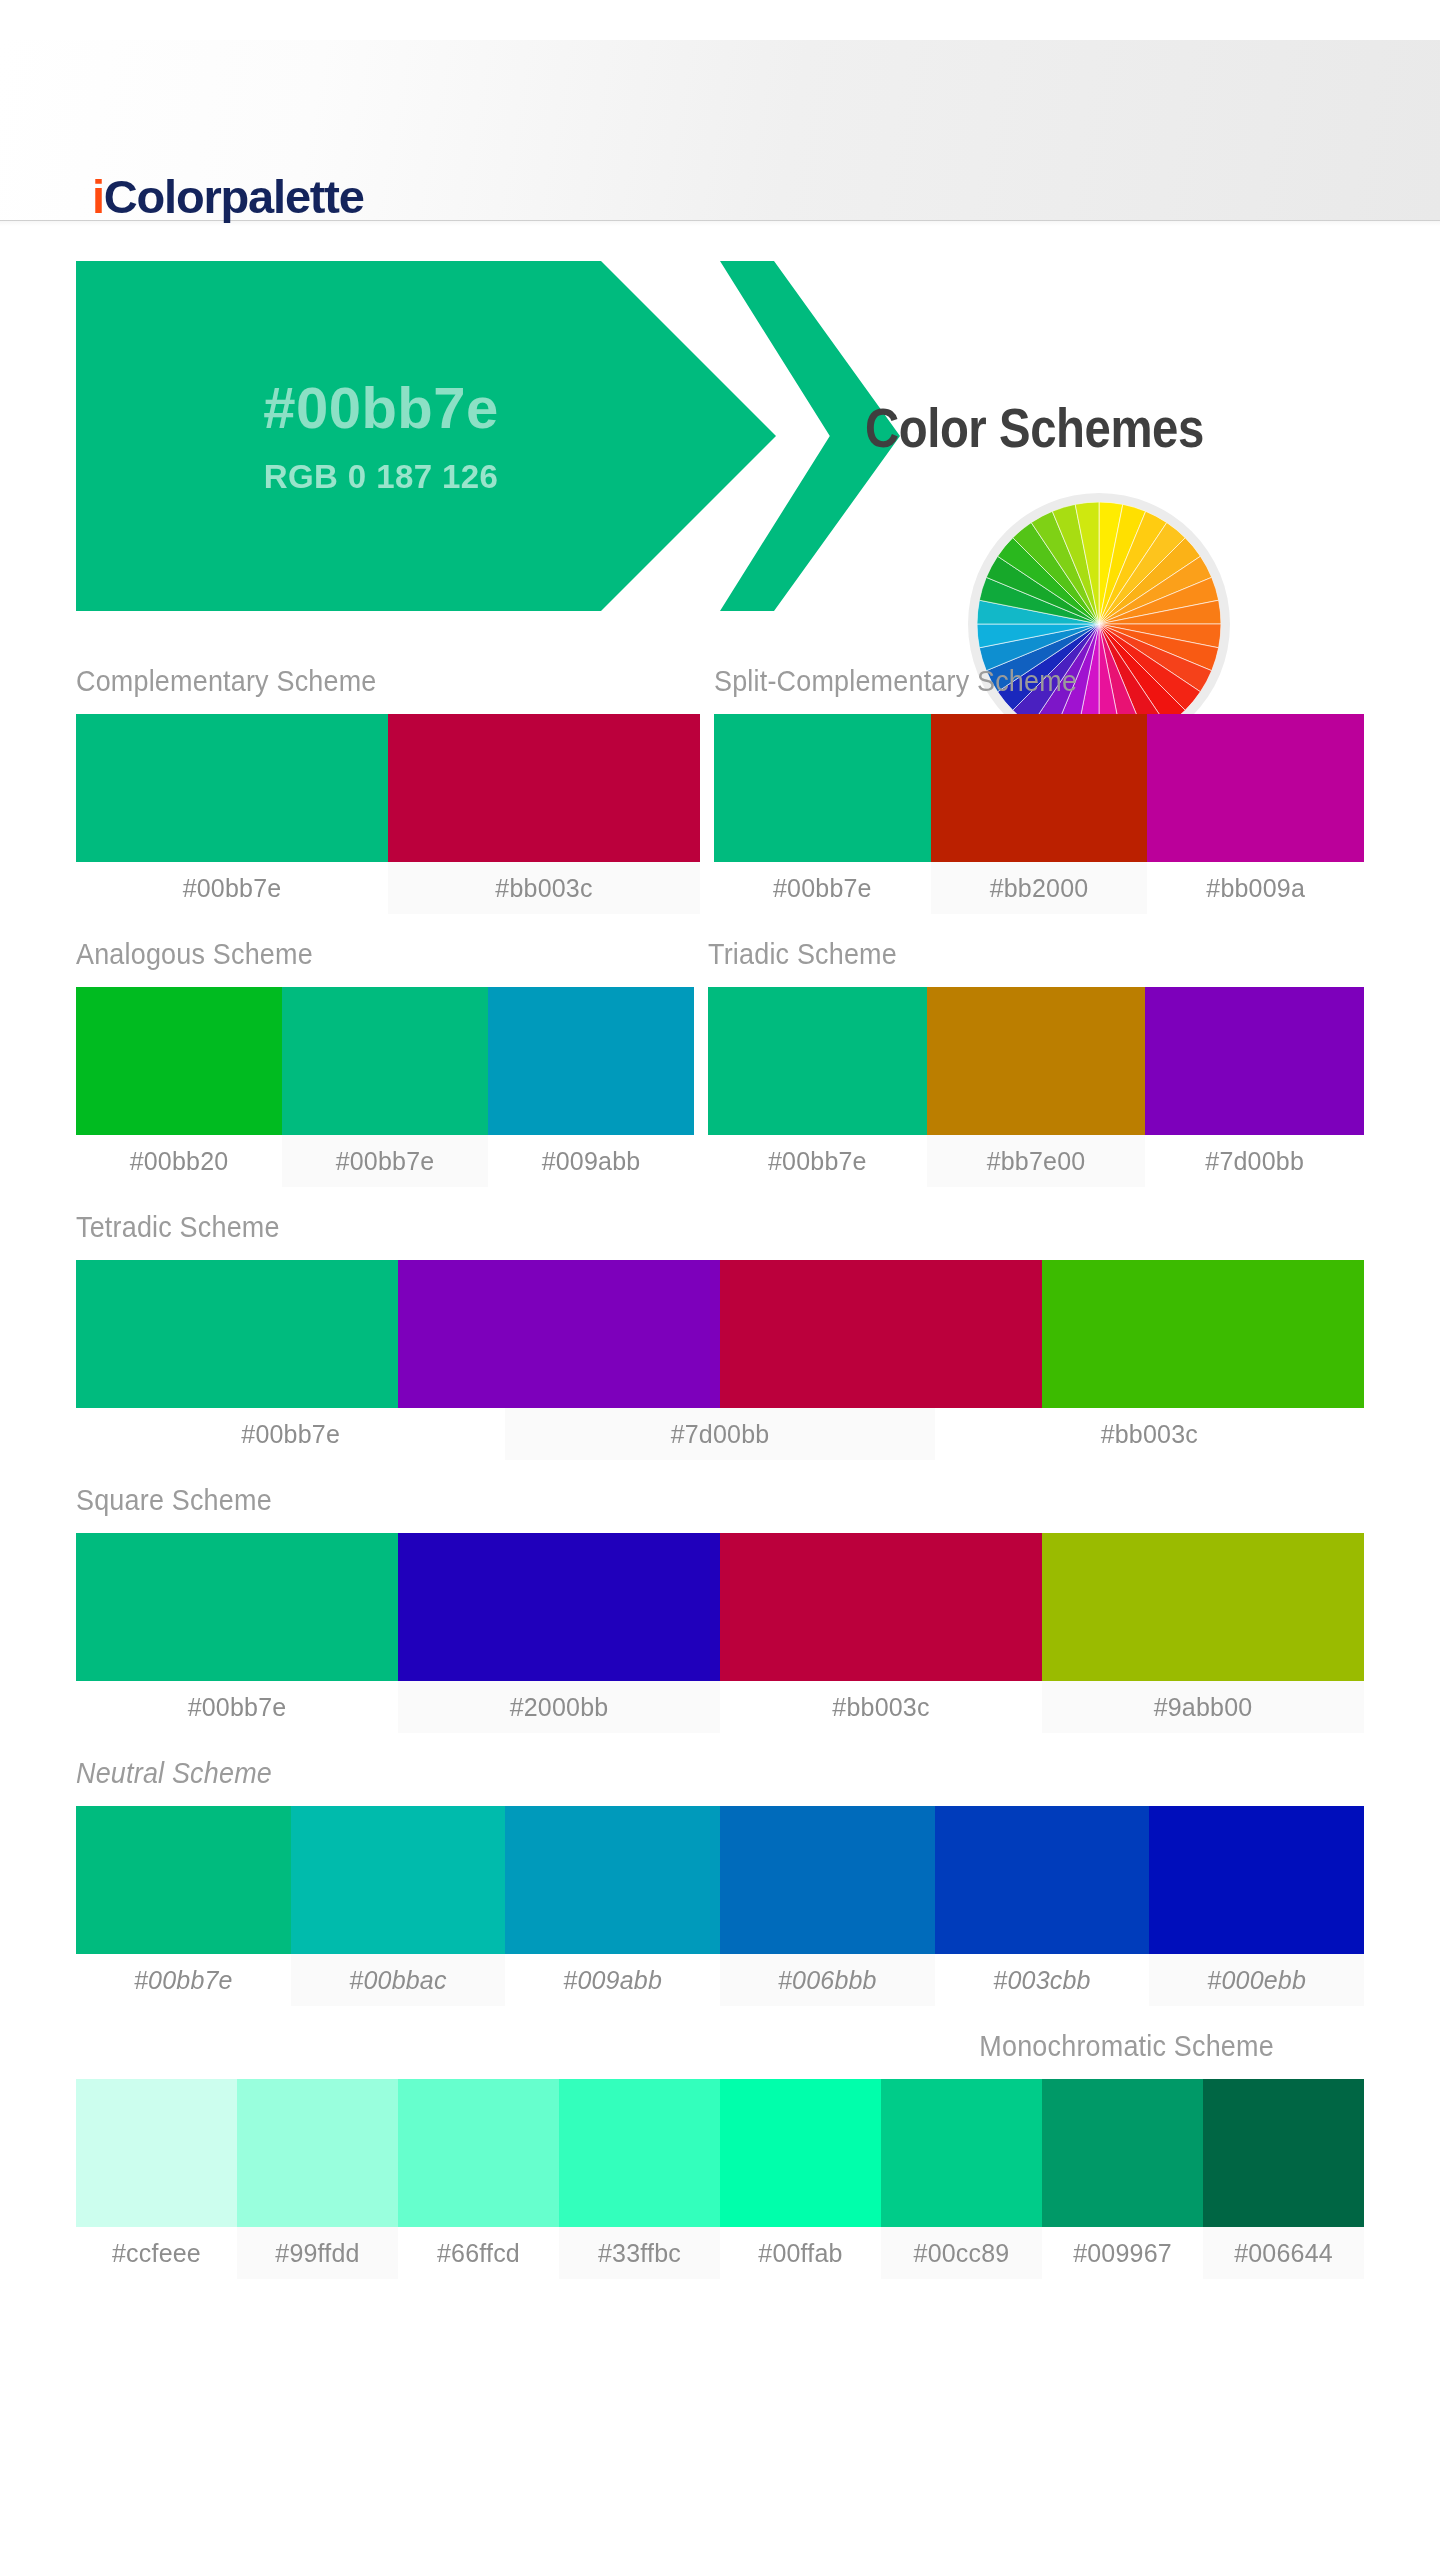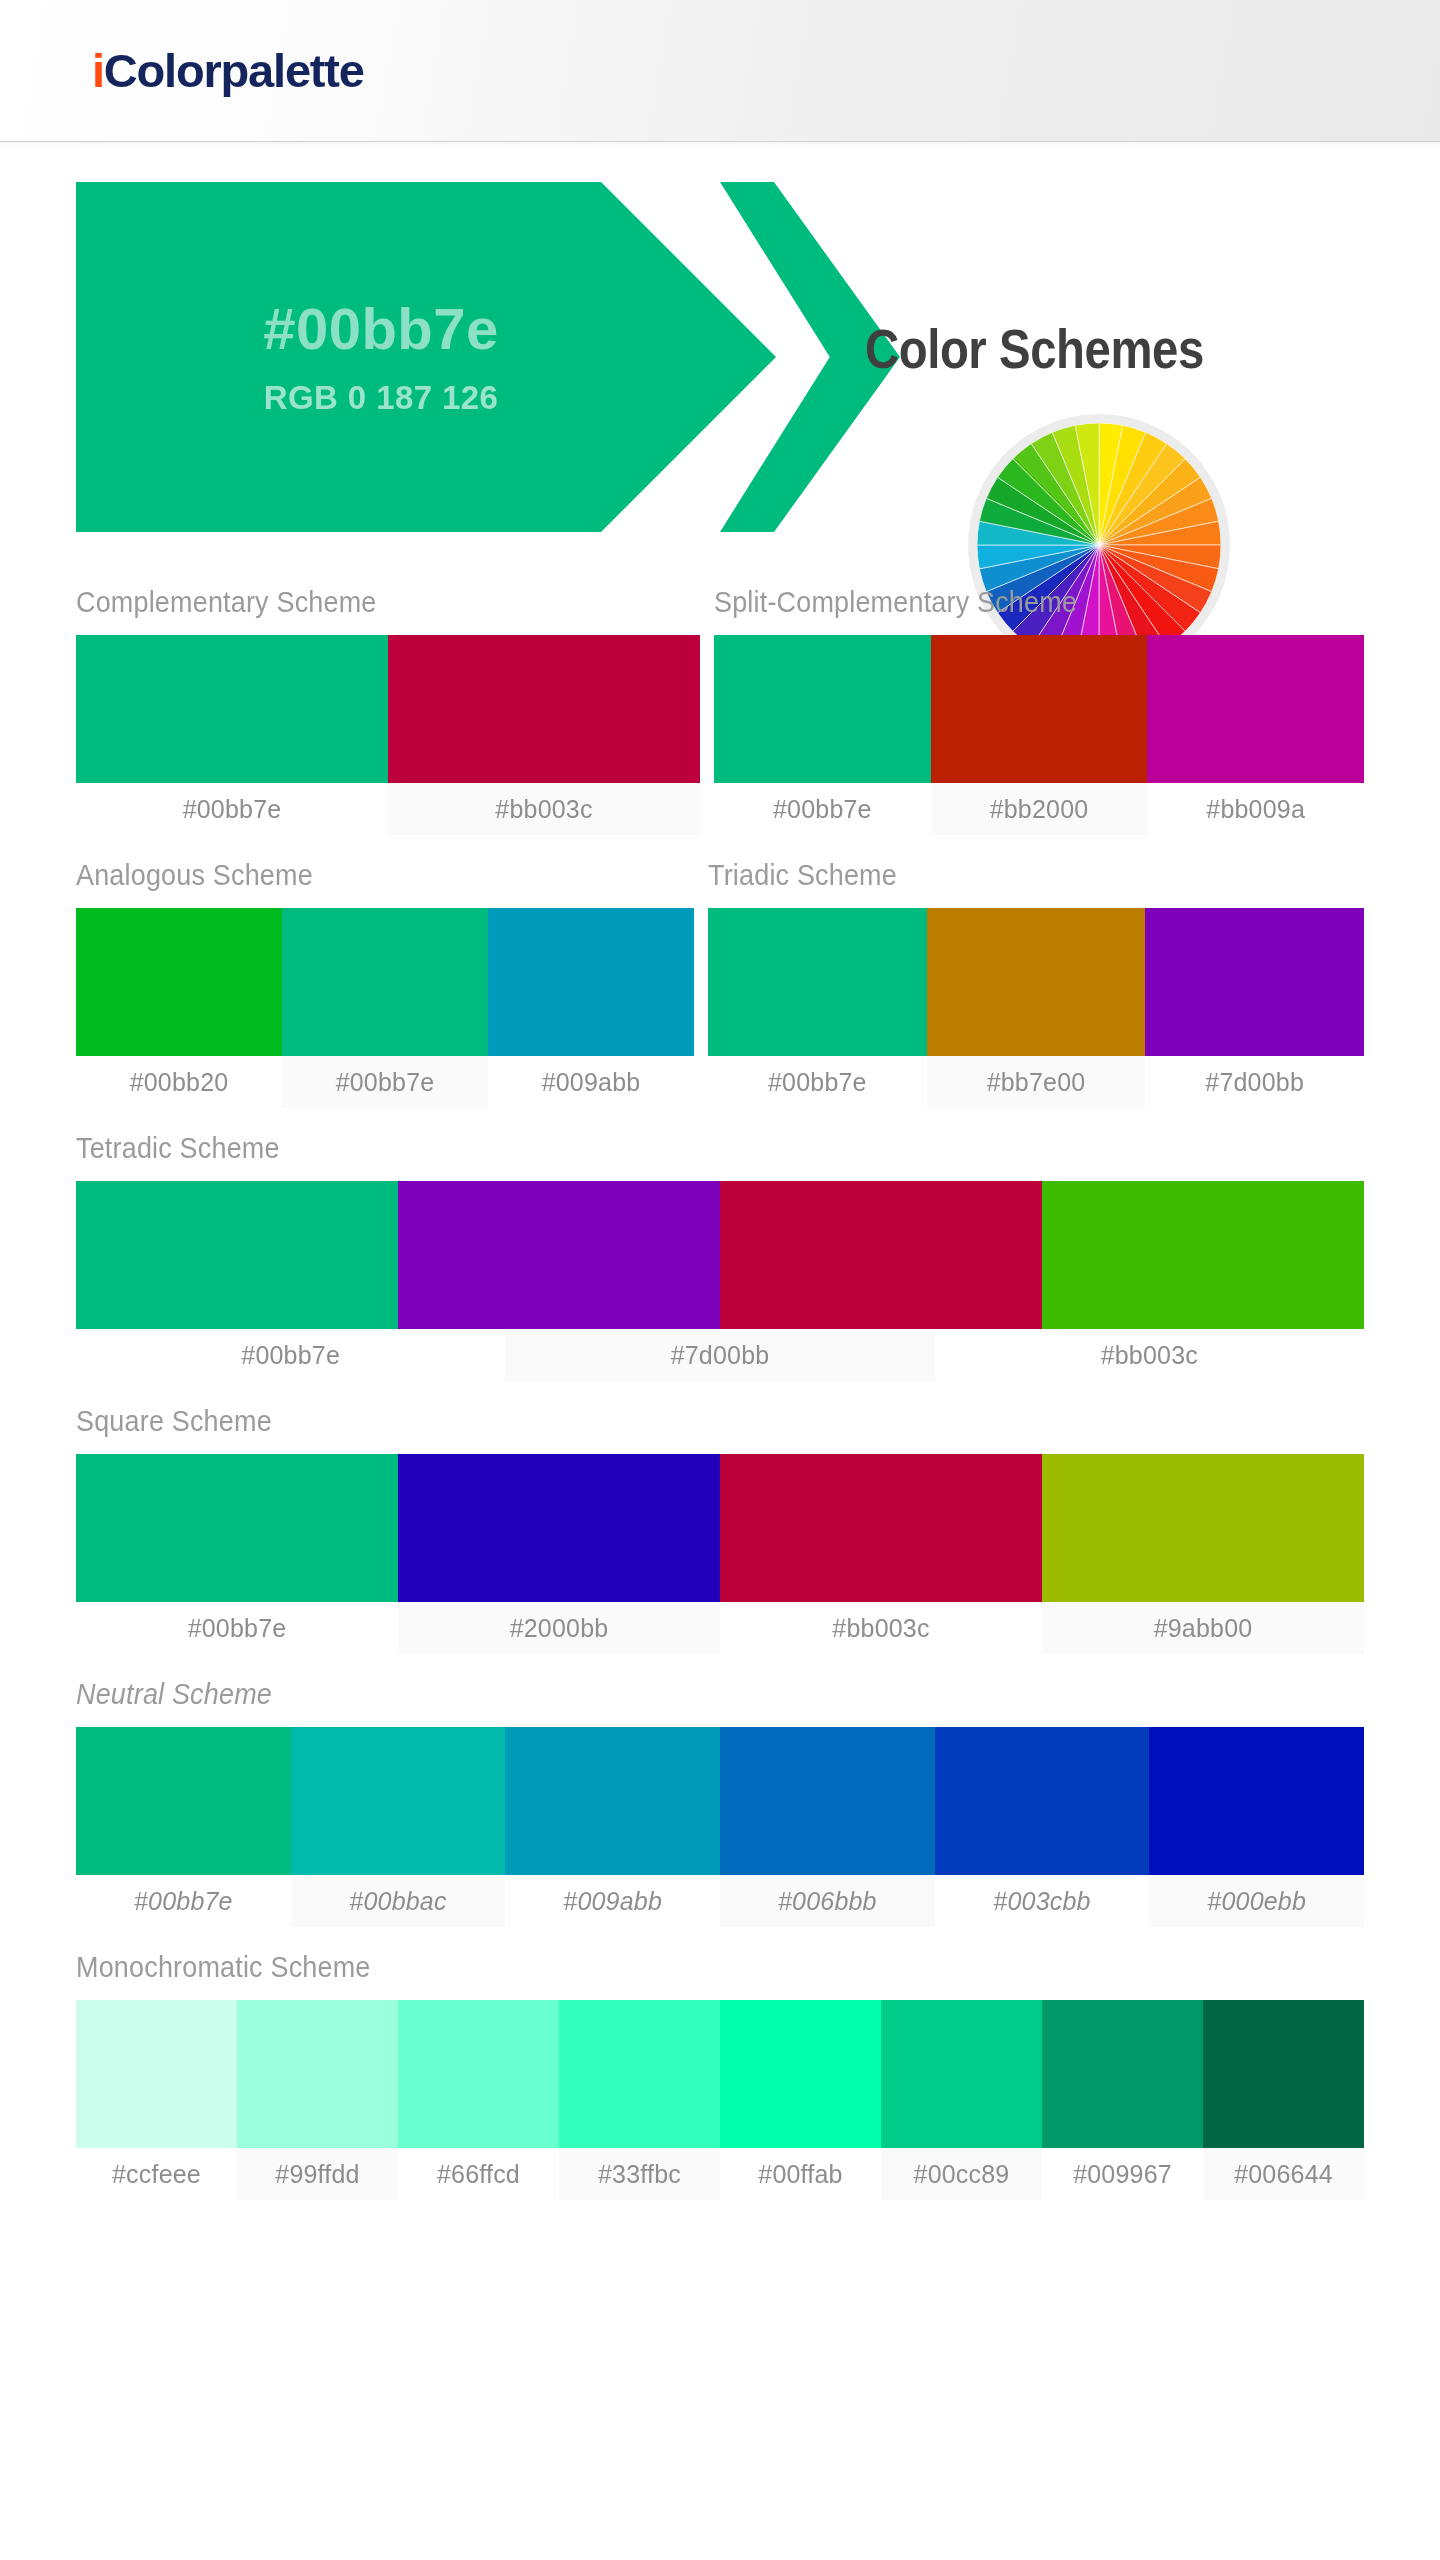--- a/index.html
+++ b/index.html
@@ -9,25 +9,26 @@
     height: 2560px;
     background: #ffffff;
     font-family: "Liberation Sans", sans-serif;
     overflow: hidden;
   }
 
   
   #site-header {
     position: relative;
     width: 1440px;
-    height: 142px;
+    height: 181px;
     background: linear-gradient(100deg, #ffffff 0%, #fcfcfc 22%, #f0f0f0 55%, #e9e9e9 100%);
     border-bottom: 1px solid #d8d8d8;
     display: flex;
-    align-items: center;
+    align-items: flex-end;
+    margin-top: 40px;
   }
   #site-header::after {
     content: "";
     position: absolute;
     left: 0; right: 0; bottom: -6px;
     height: 6px;
     background: linear-gradient(180deg, rgba(0,0,0,0.045), rgba(0,0,0,0));
   }
   .logo {
     margin-left: 92px;
@@ -337,21 +338,21 @@
           <div class="swatch-label">#00bb7e</div>
           <div class="swatch-label tint">#00bbac</div>
           <div class="swatch-label">#009abb</div>
           <div class="swatch-label tint">#006bbb</div>
           <div class="swatch-label">#003cbb</div>
           <div class="swatch-label tint">#000ebb</div>
         </div>
       </div>
     </div>
     <div class="scheme-row">
-      <div class="scheme" style="width: 1288px;">
+      <div class="scheme" style="width: 1288px; text-align: right;">
         <div class="scheme-title">Monochromatic Scheme</div>
         <div class="swatch-strip">
           <div class="swatch" style="background: rgb(204, 254, 238);"></div>
           <div class="swatch" style="background: rgb(153, 255, 221);"></div>
           <div class="swatch" style="background: rgb(102, 255, 205);"></div>
           <div class="swatch" style="background: rgb(51, 255, 188);"></div>
           <div class="swatch" style="background: rgb(0, 255, 171);"></div>
           <div class="swatch" style="background: rgb(0, 204, 137);"></div>
           <div class="swatch" style="background: rgb(0, 153, 103);"></div>
           <div class="swatch" style="background: rgb(0, 102, 68);"></div>

